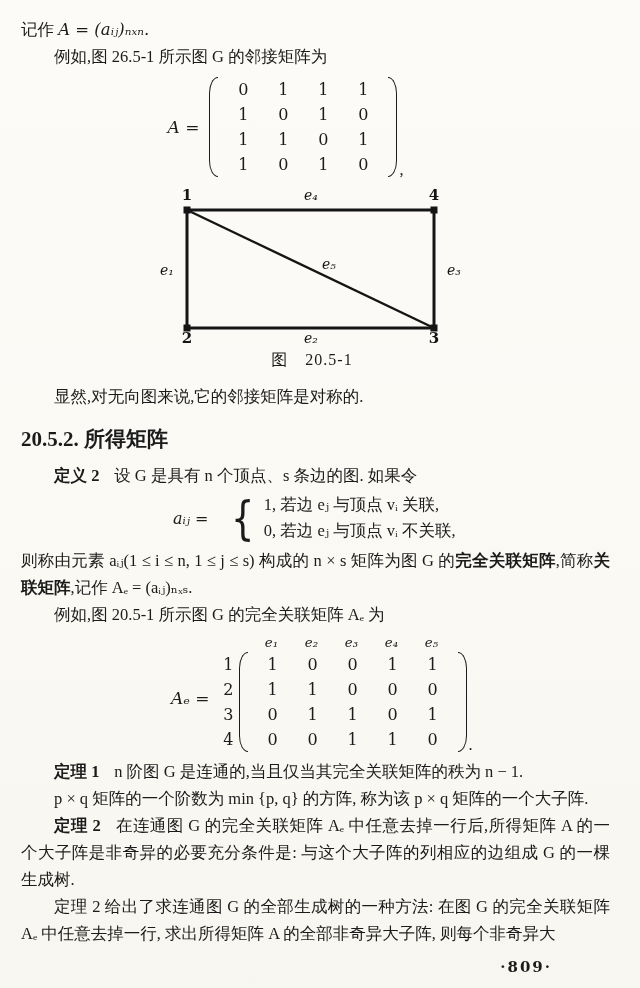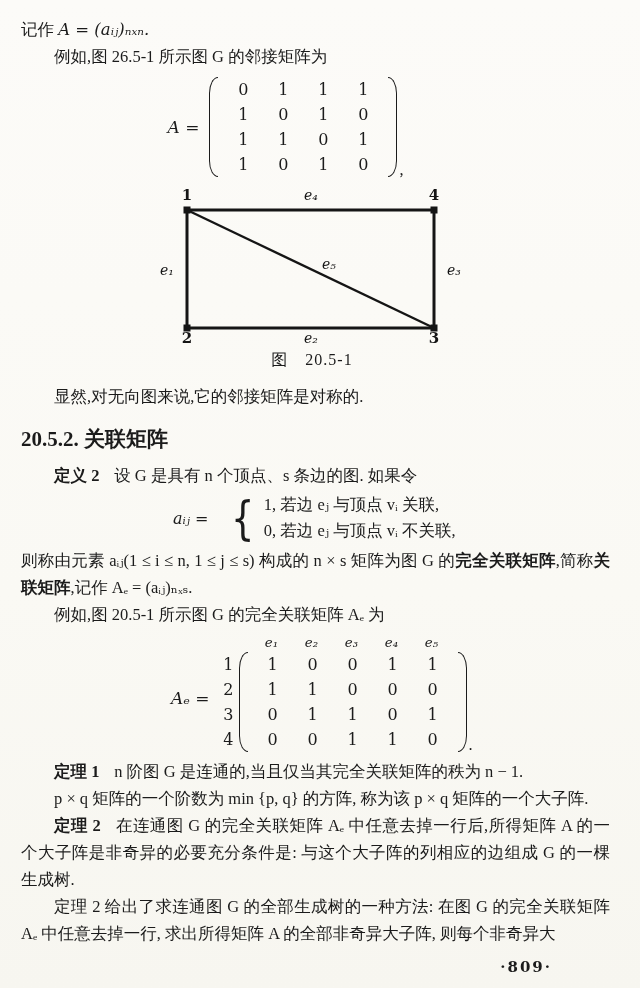--- a/index.html
+++ b/index.html
@@ -149,21 +149,21 @@
         <text x="315" y="90">e₃</text>
         <text x="172" y="158">e₂</text>
         <text x="190" y="84">e₅</text>
       </g>
     </svg>
     <div class="caption">图　20.5-1</div>
   </div>
 
   <p class="line indent" style="margin-top:12px;">显然,对无向图来说,它的邻接矩阵是对称的.</p>
 
-  <h2 class="section">20.5.2. 关联矩阵</h2>
+  <h2 class="section">20.5.2. 所得矩阵</h2>
 
   <p class="line indent"><span class="blabel">定义 2</span><span>设 G 是具有 n 个顶点、s 条边的图. 如果令</span></p>
 
   <div class="eq cases">
     <span class="math lhs">aᵢⱼ =</span>
     <span class="brace">{</span>
     <div class="caselines">
       <div>1, 若边 eⱼ 与顶点 vᵢ 关联,</div>
       <div>0, 若边 eⱼ 与顶点 vᵢ 不关联,</div>
     </div>

